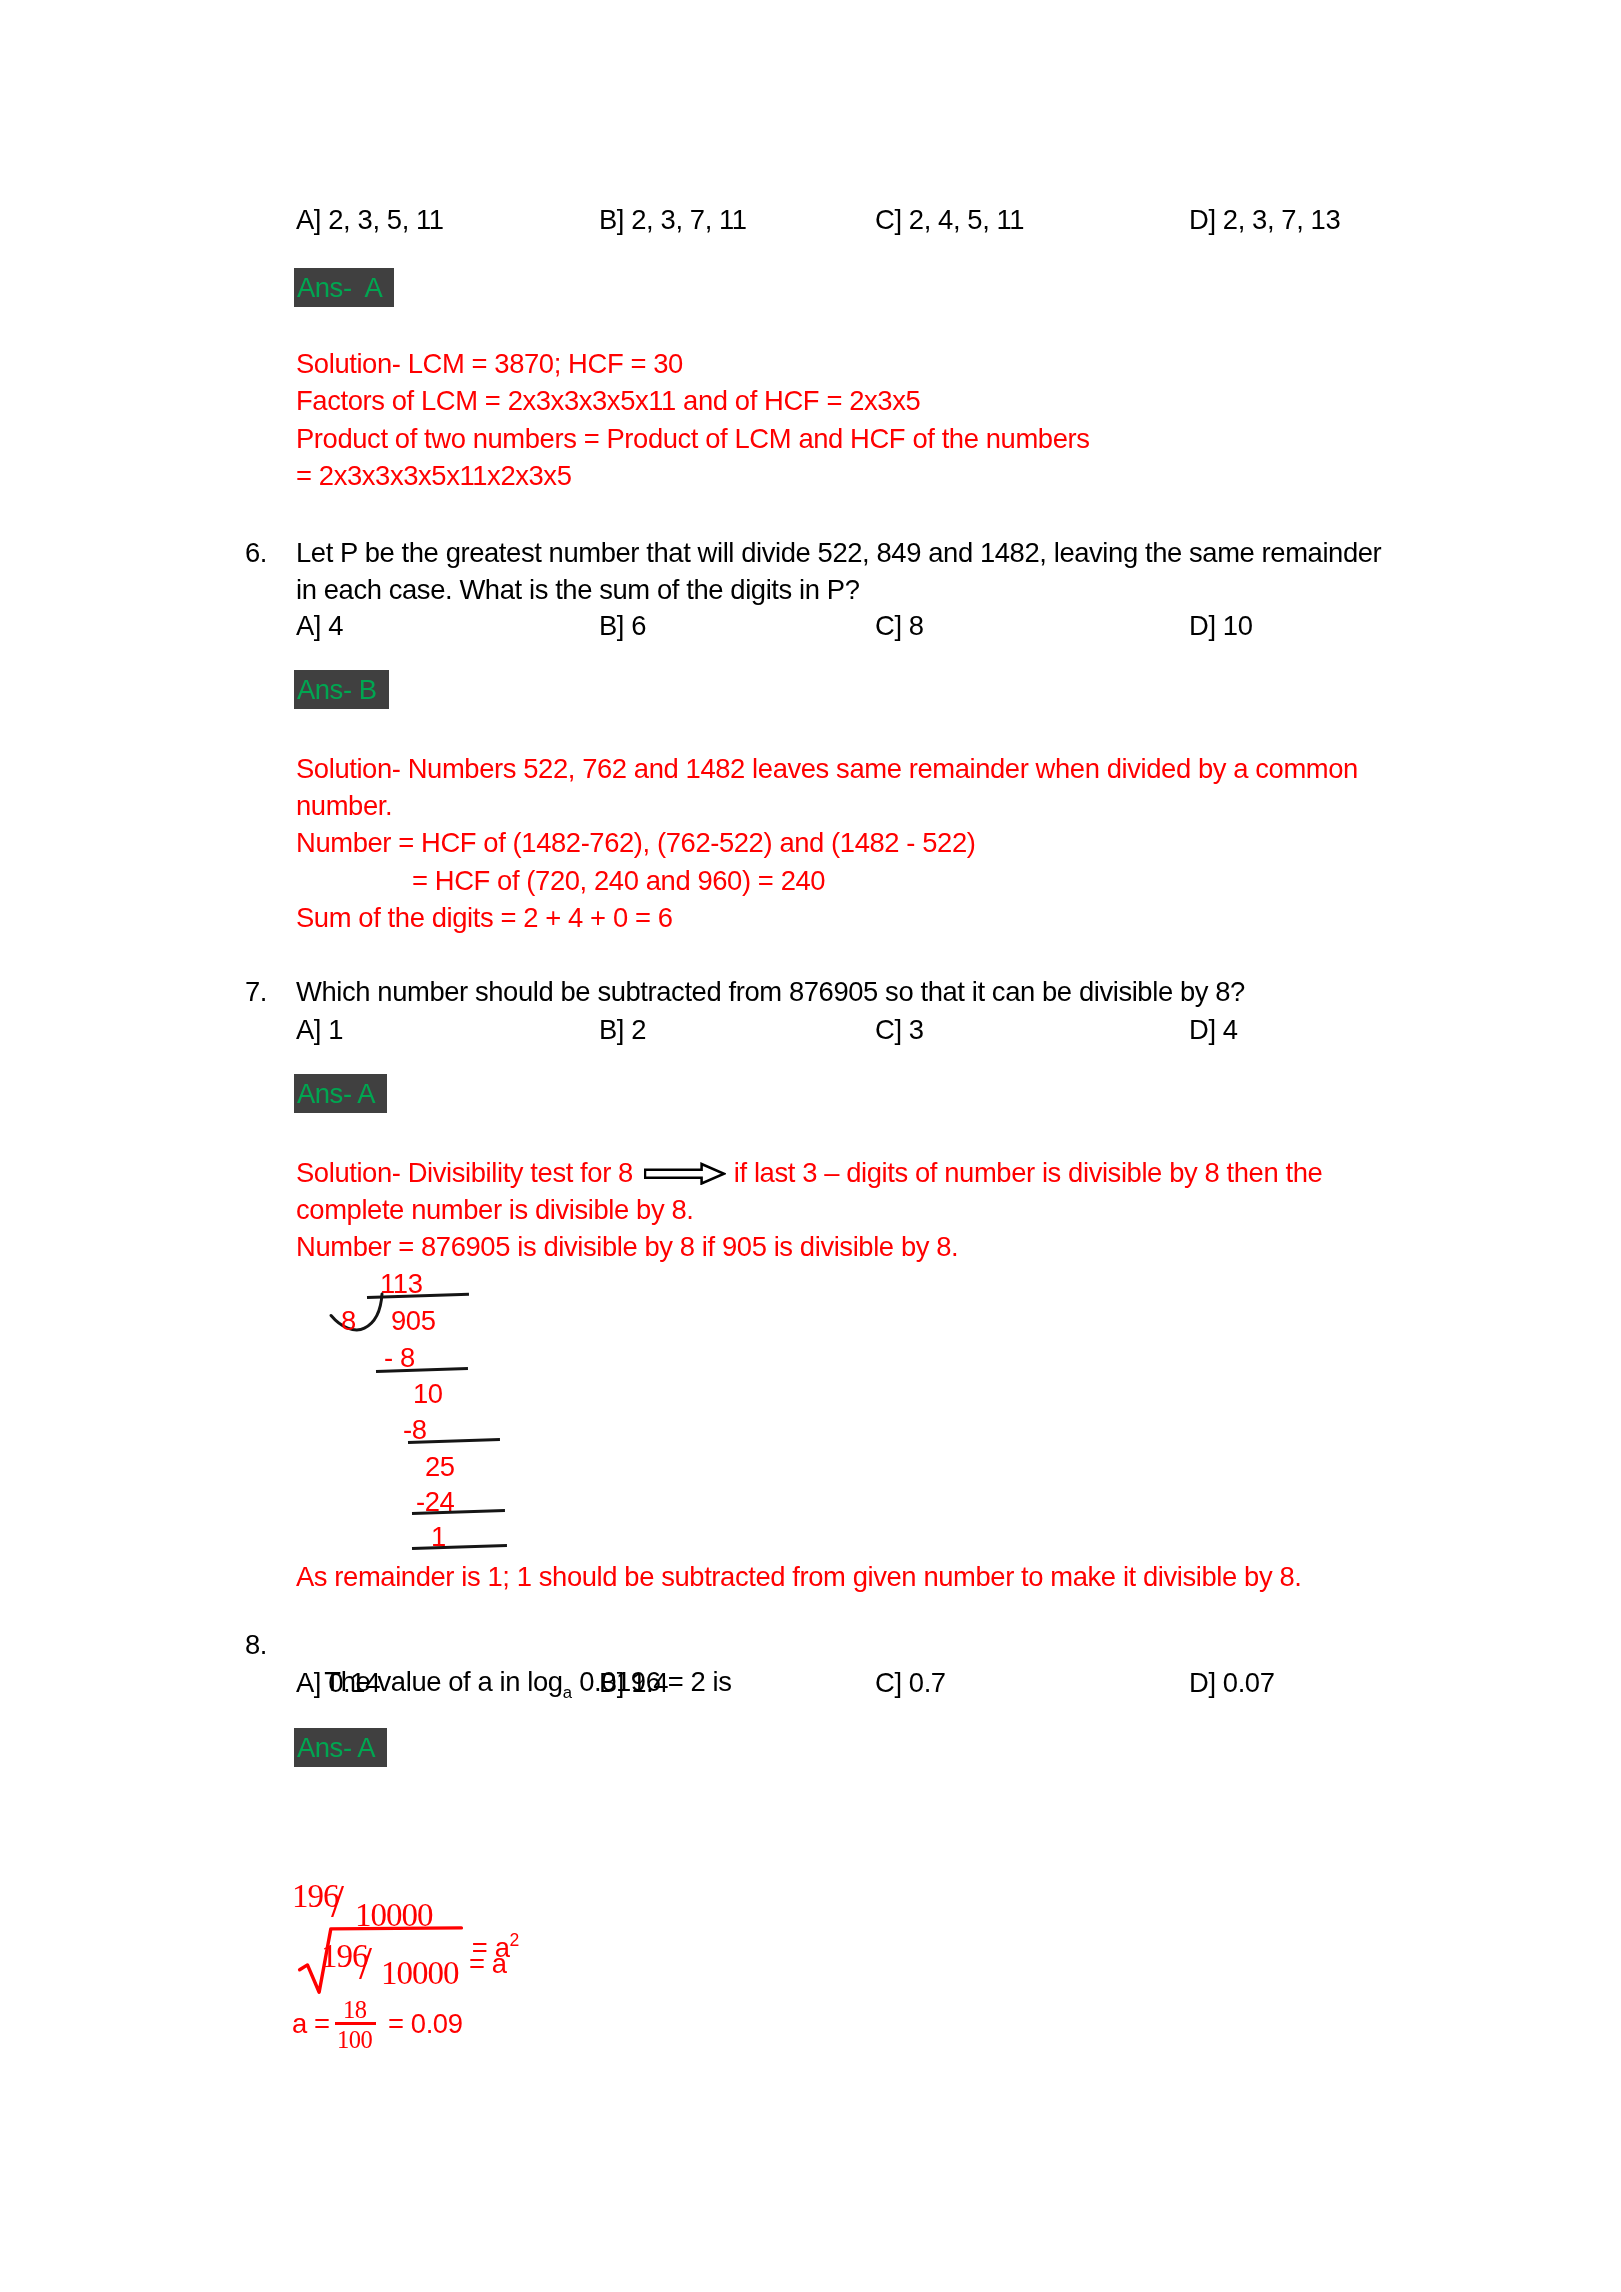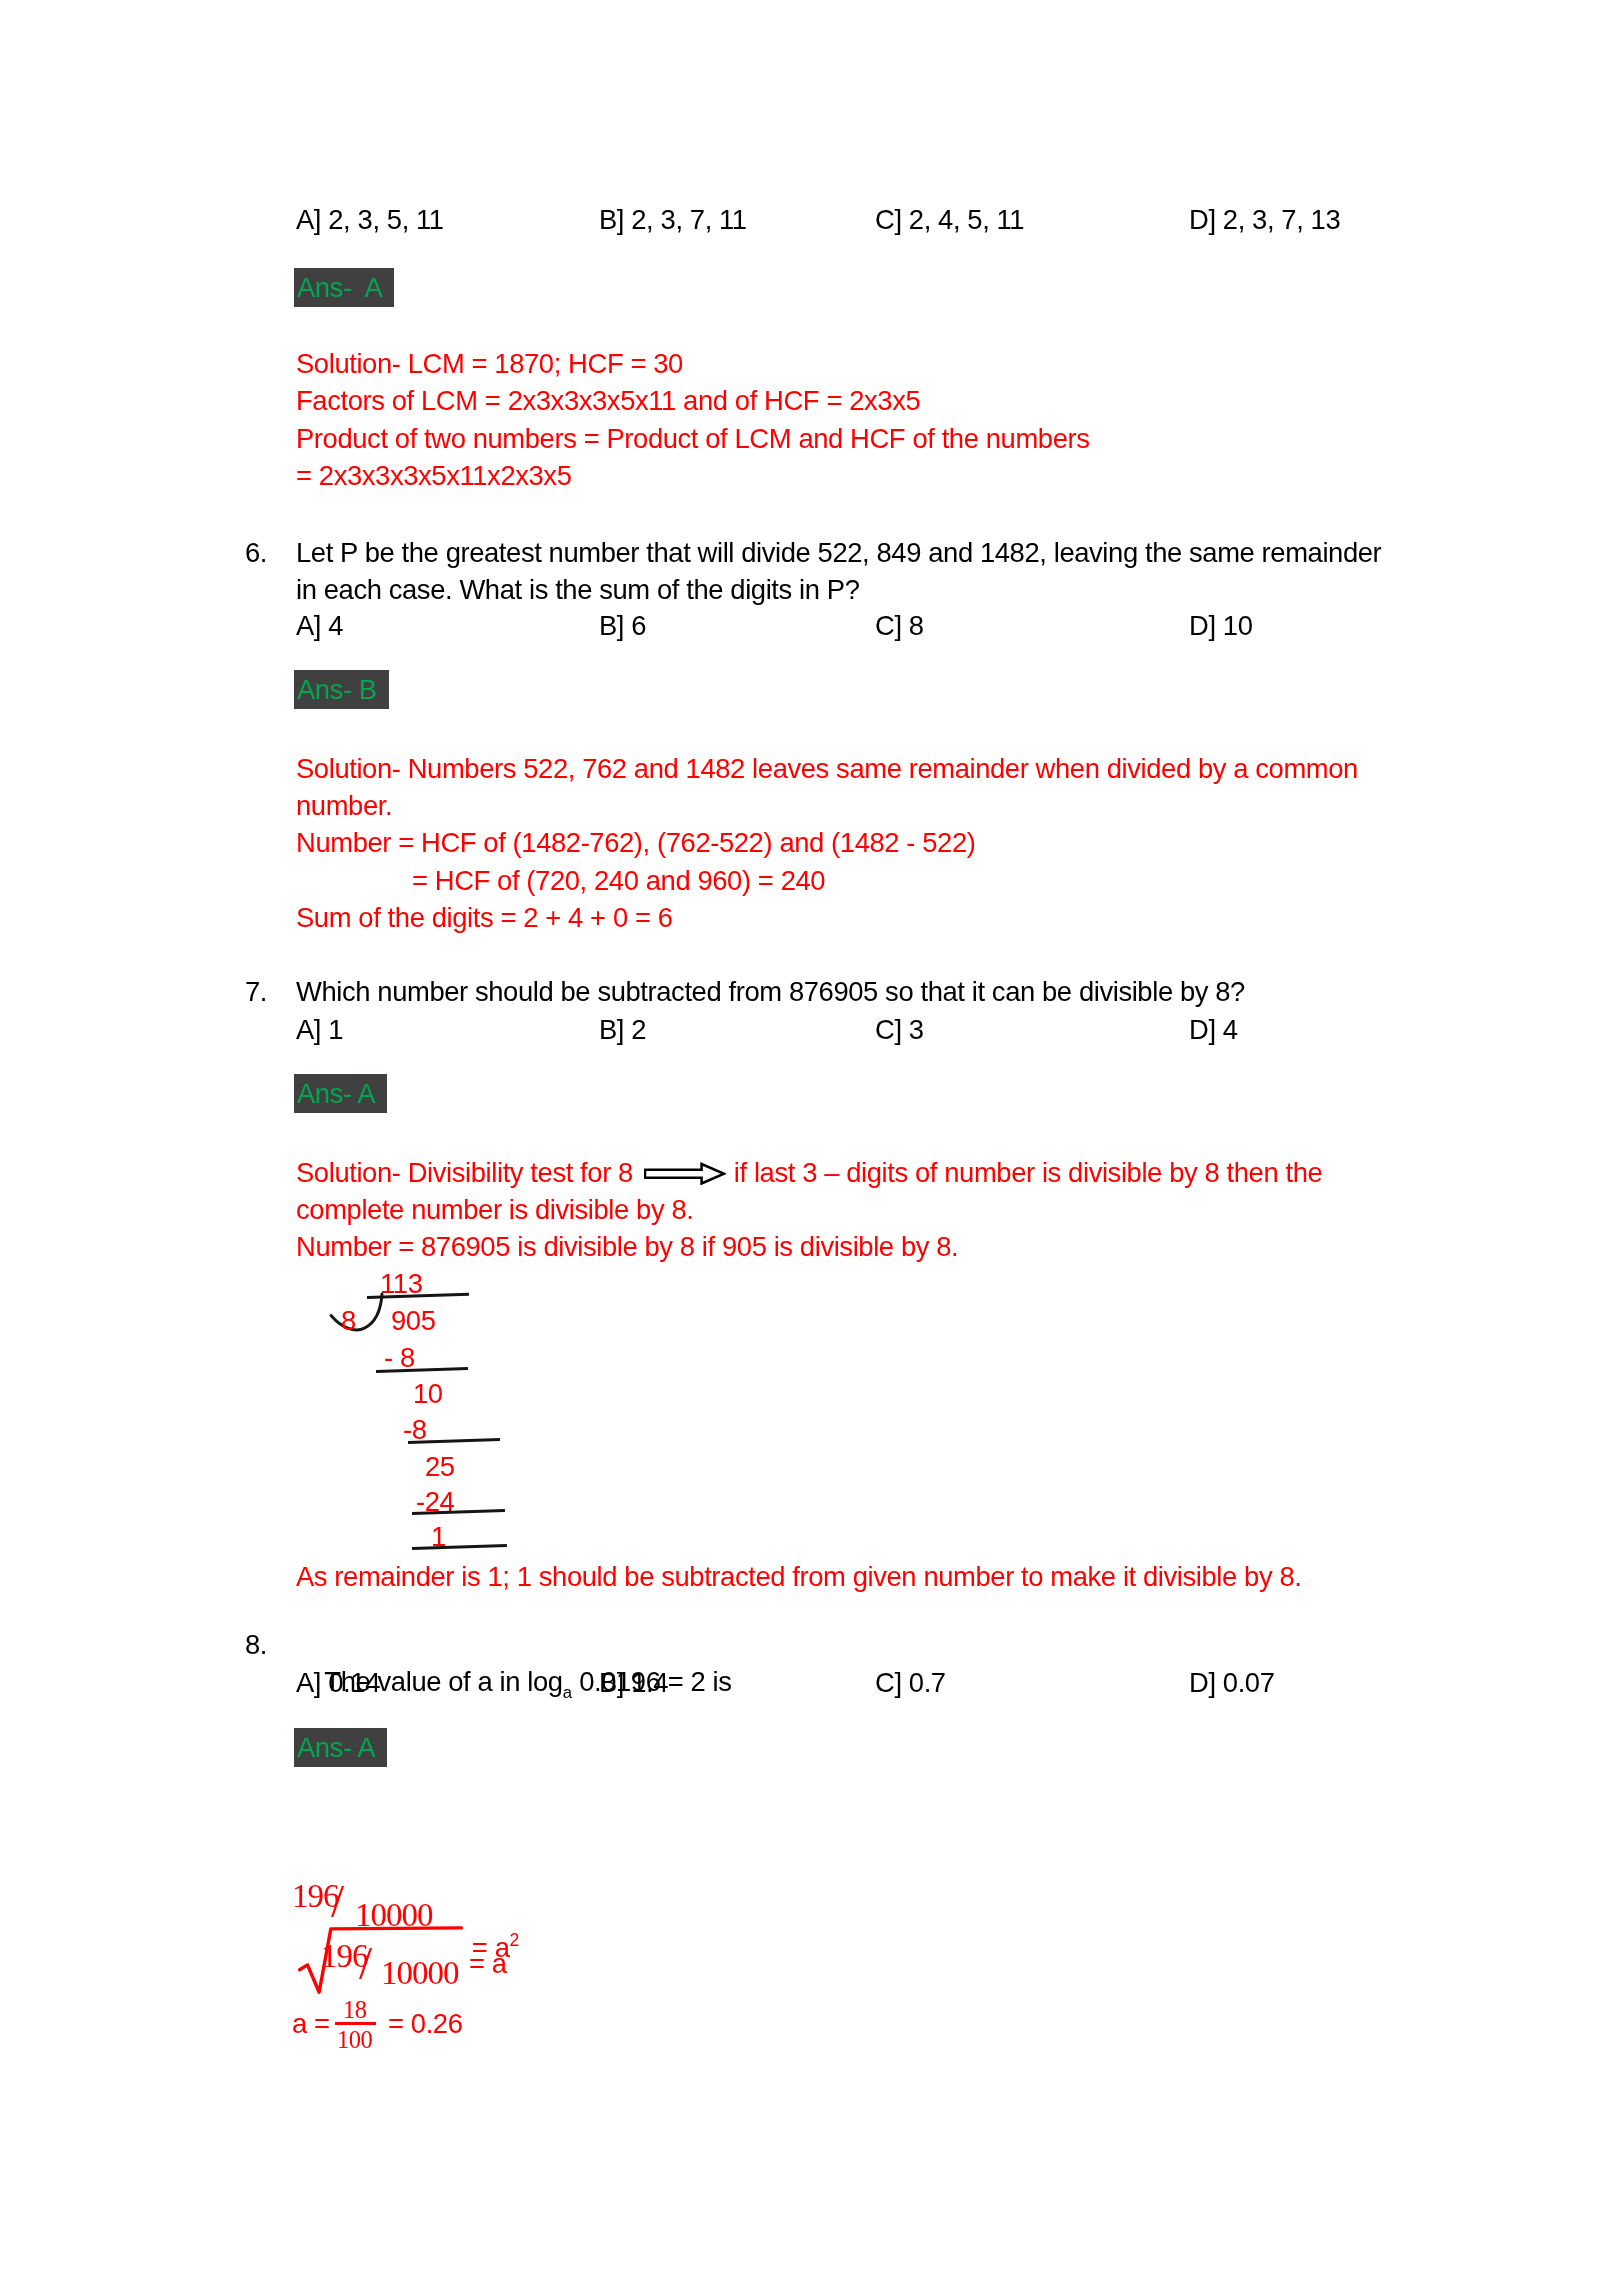--- a/index.html
+++ b/index.html
@@ -37,21 +37,21 @@
 
 <div class="page">
 
   <div class="t" style="left:296px;top:201px">A] 2, 3, 5, 11</div>
   <div class="t" style="left:599px;top:201px">B] 2, 3, 7, 11</div>
   <div class="t" style="left:875px;top:201px">C] 2, 4, 5, 11</div>
   <div class="t" style="left:1189px;top:201px">D] 2, 3, 7, 13</div>
 
   <div class="ans" style="left:294px;top:268px">Ans-  A</div>
 
-  <div class="t red" style="left:296px;top:345px">Solution- LCM = 1870; HCF = 30</div>
+  <div class="t red" style="left:296px;top:345px">Solution- LCM = 3870; HCF = 30</div>
   <div class="t red" style="left:296px;top:382px">Factors of LCM = 2x3x3x3x5x11 and of HCF = 2x3x5</div>
   <div class="t red" style="left:296px;top:420px">Product of two numbers = Product of LCM and HCF of the numbers</div>
   <div class="t red" style="left:296px;top:457px">= 2x3x3x3x5x11x2x3x5</div>
 
   <div class="t" style="left:245px;top:534px">6.</div>
   <div class="t" style="left:296px;top:534px">Let P be the greatest number that will divide 522, 849 and 1482, leaving the same remainder</div>
   <div class="t" style="left:296px;top:571px">in each case. What is the sum of the digits in P?</div>
 
   <div class="t" style="left:296px;top:607px">A] 4</div>
   <div class="t" style="left:599px;top:607px">B] 6</div>
@@ -139,16 +139,16 @@
   </svg>
   <div class="m34" style="left:321px;top:1940px">196</div>
   <div class="slash" style="left:359px;top:1941px">/</div>
   <div class="m34" style="left:381px;top:1957px">10000</div>
   <div class="t red" style="left:469px;top:1945px">= a</div>
 
   <div class="t red" style="left:292px;top:2005px">a = </div>
   <div class="m25" style="left:343px;top:1998px">18</div>
   <div class="fbar" style="left:335px;top:2022px;width:41px"></div>
   <div class="m25" style="left:337px;top:2028px">100</div>
-  <div class="t red" style="left:388px;top:2005px">= 0.26</div>
+  <div class="t red" style="left:388px;top:2005px">= 0.09</div>
 
 </div>
 
 
 </body></html>

